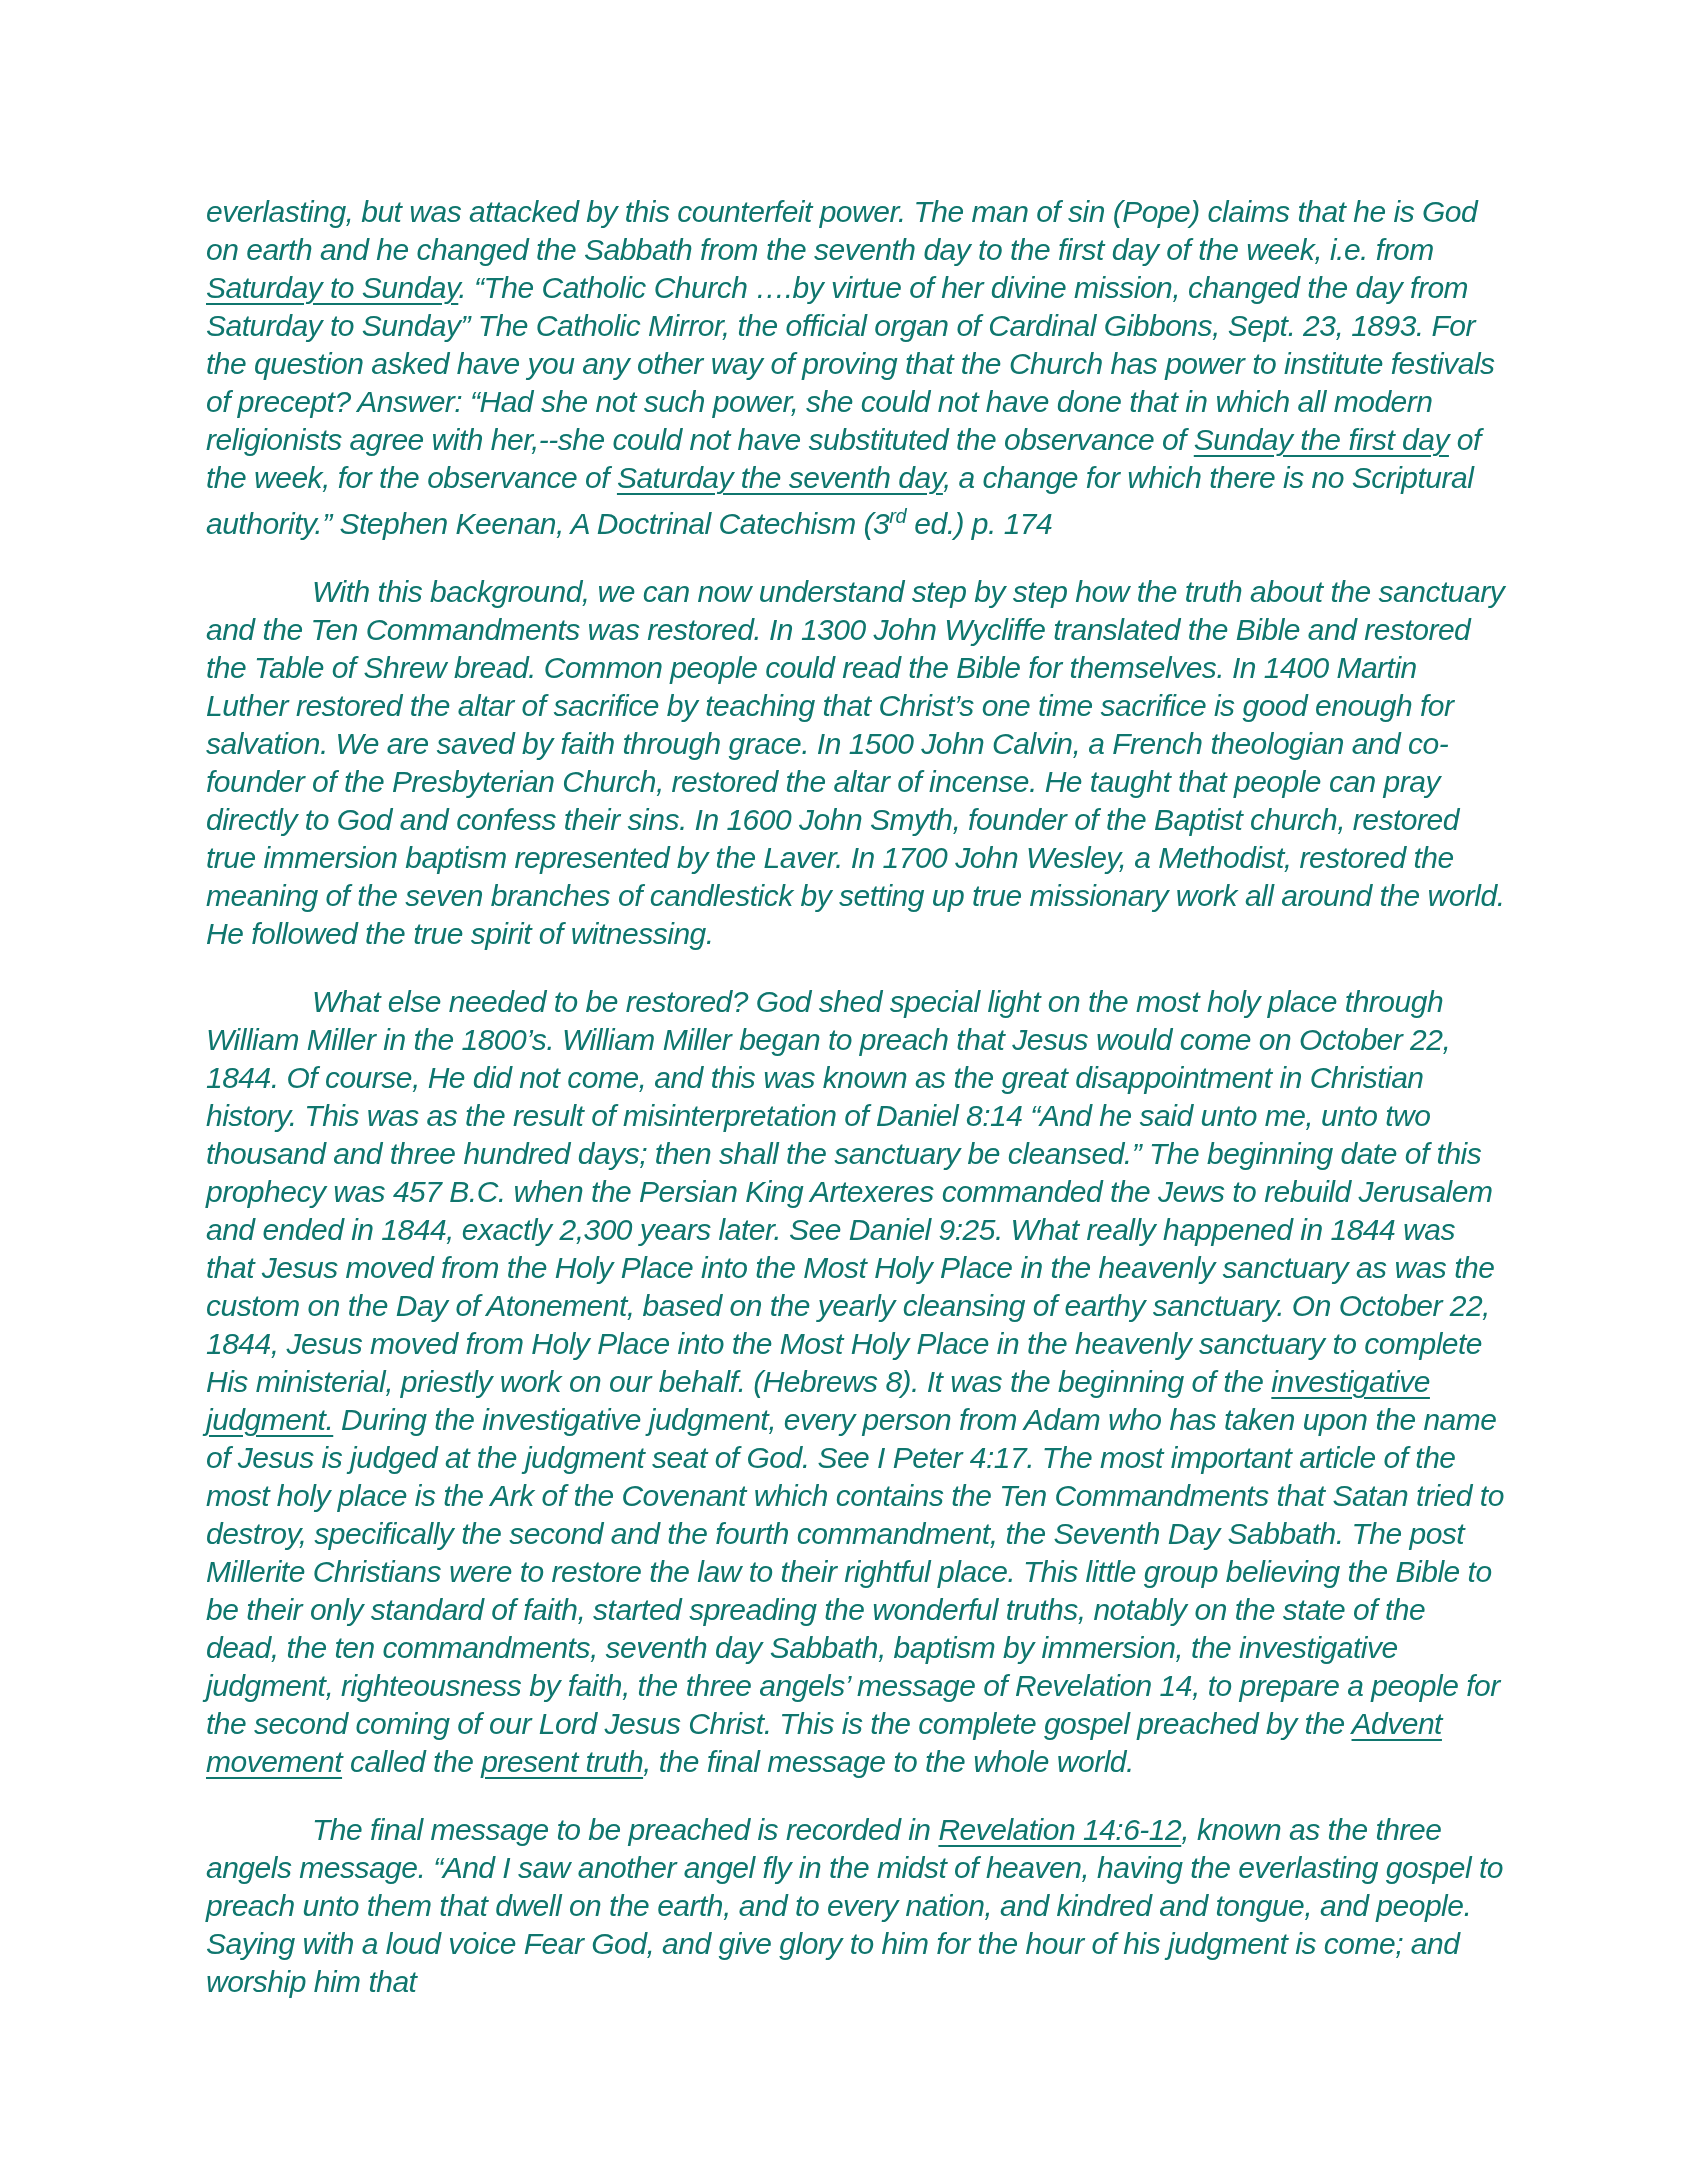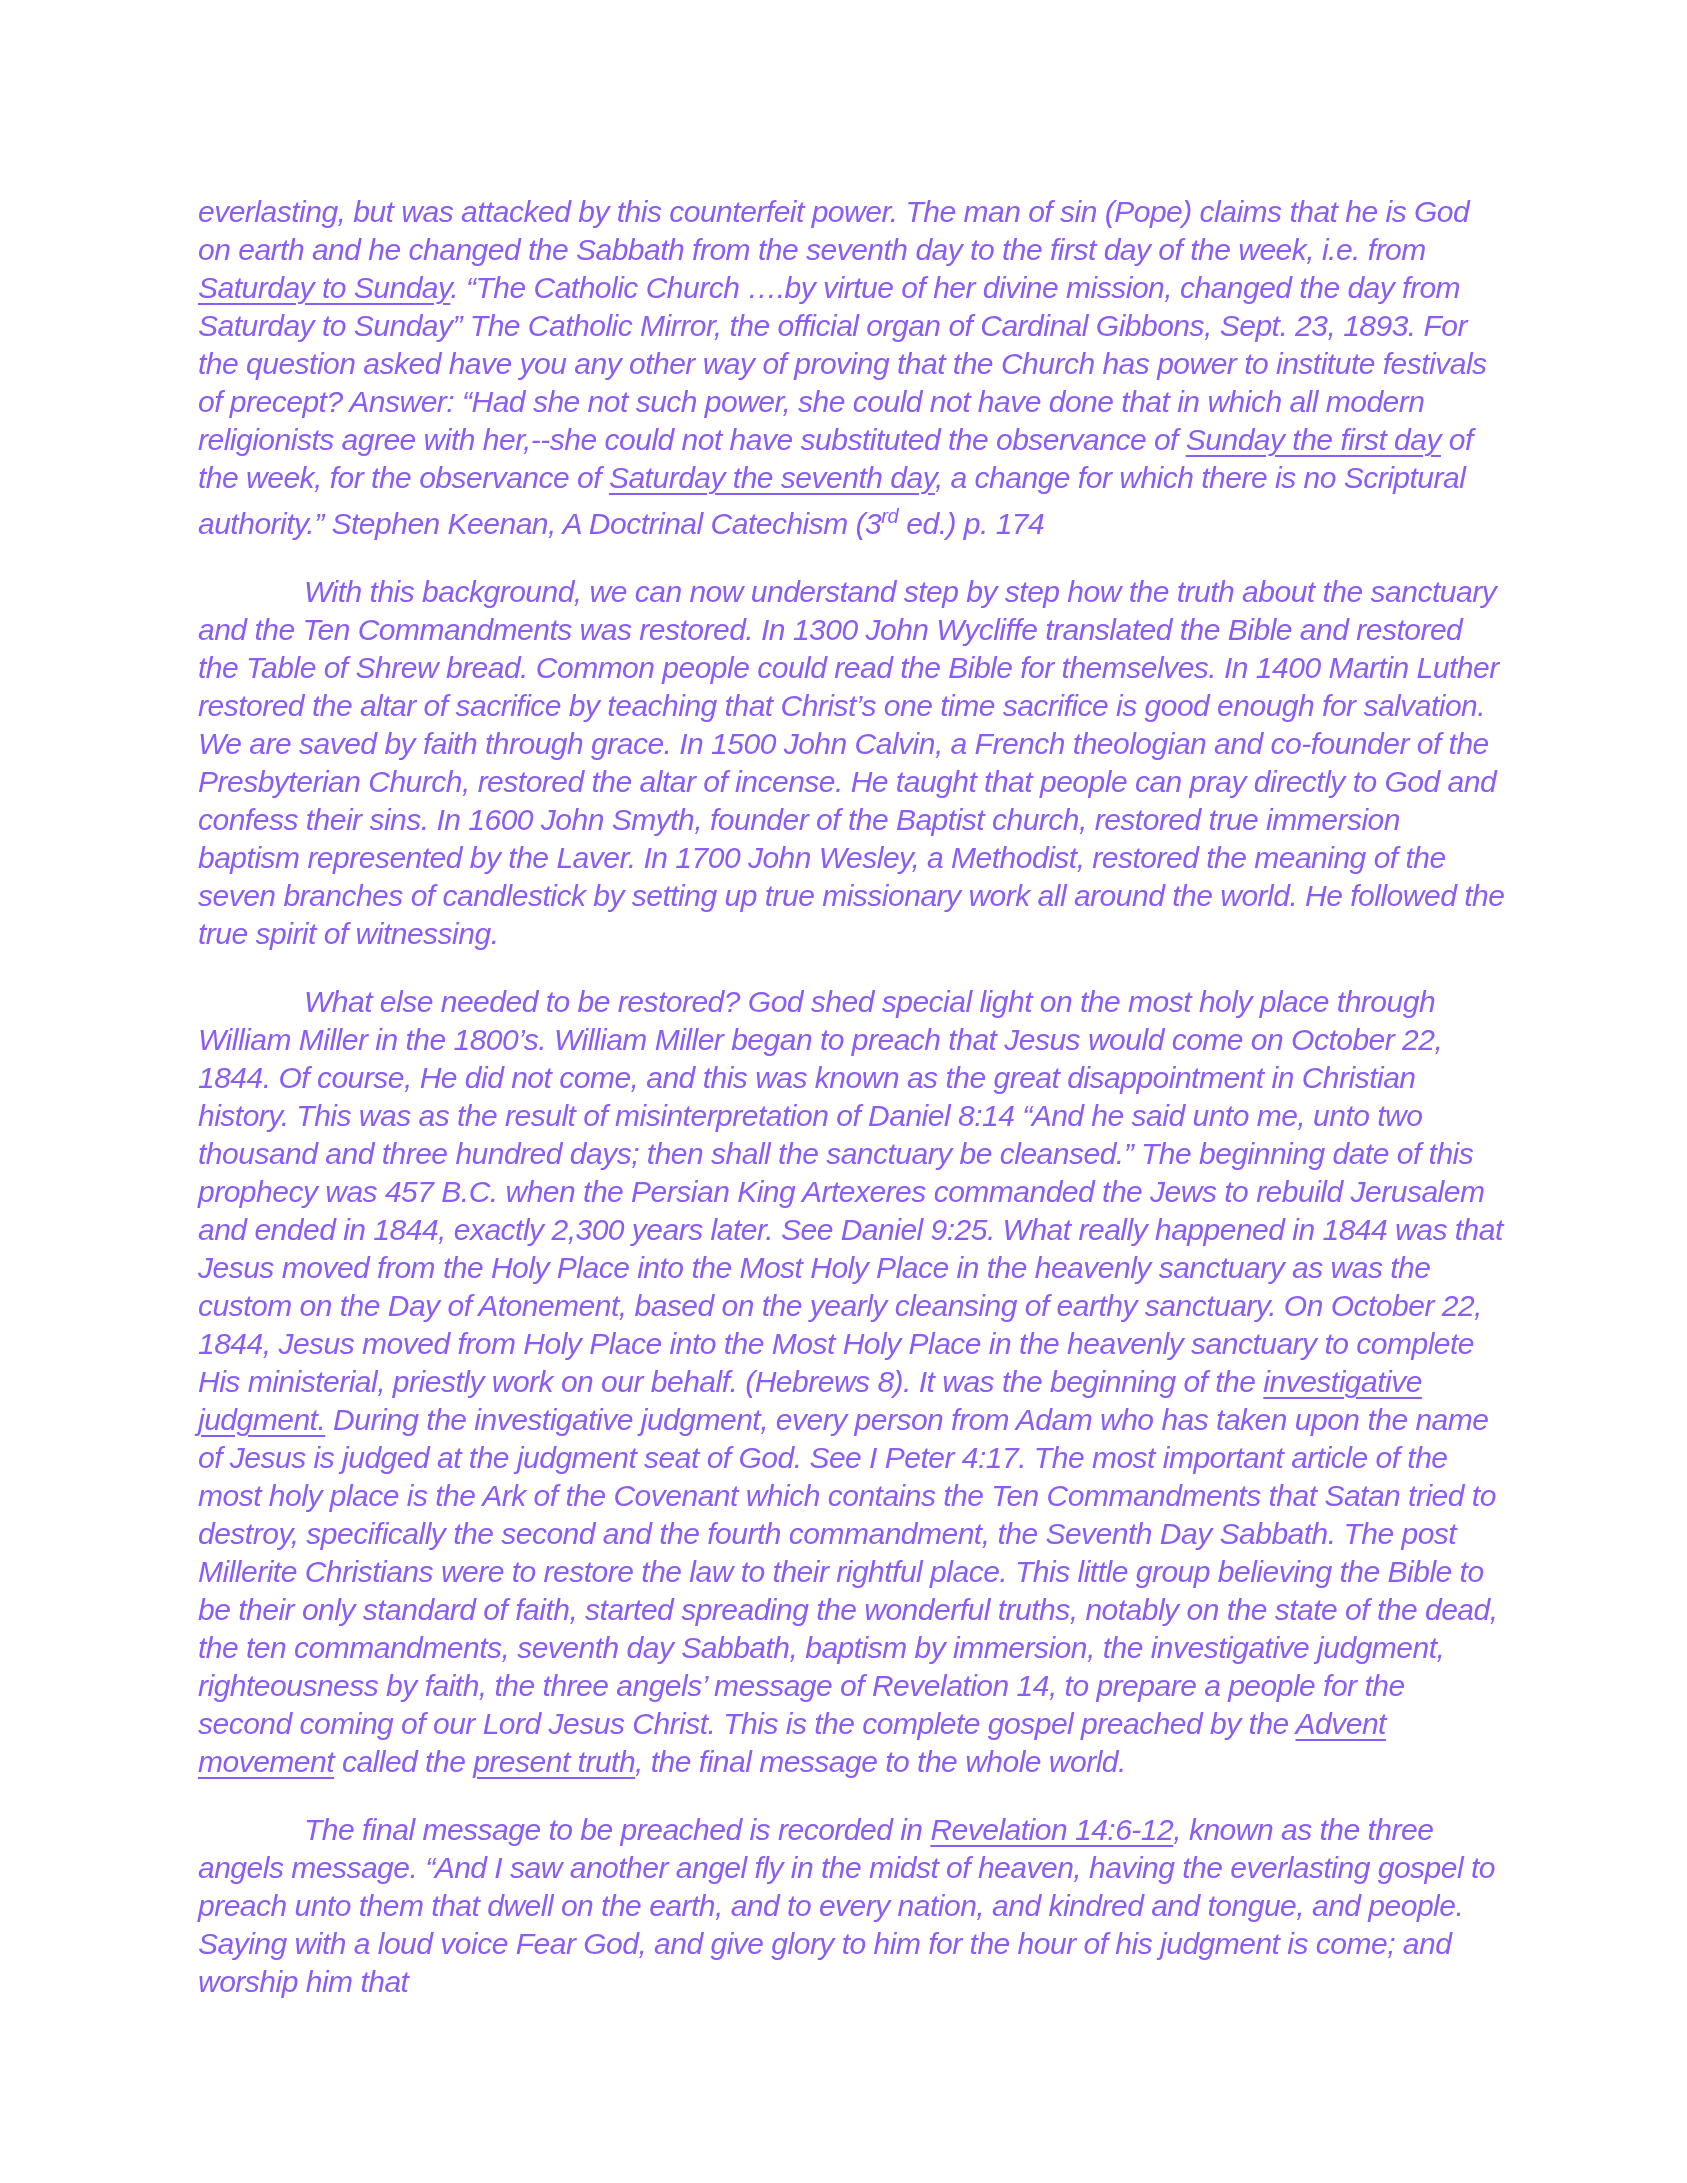--- a/index.html
+++ b/index.html
@@ -26,22 +26,22 @@
     left: 198px;
     top: 193px;
     width: 1307px;
   }
   p.para {
     font-family: "Liberation Sans", sans-serif;
     font-style: italic;
     font-size: 30px;
     line-height: 38px;
     letter-spacing: -0.5px;
-    color: #8b5cf6;
-    margin: 0 0 30px 0;
+    color: #0f766e;
+    margin: 0 0 30px 8px;
     text-align: left;
   }
   p.para.indent {
     text-indent: 106px;
   }
   .u {
     text-decoration: underline;
     text-decoration-thickness: 2px;
     text-underline-offset: 4.6px;
   }

